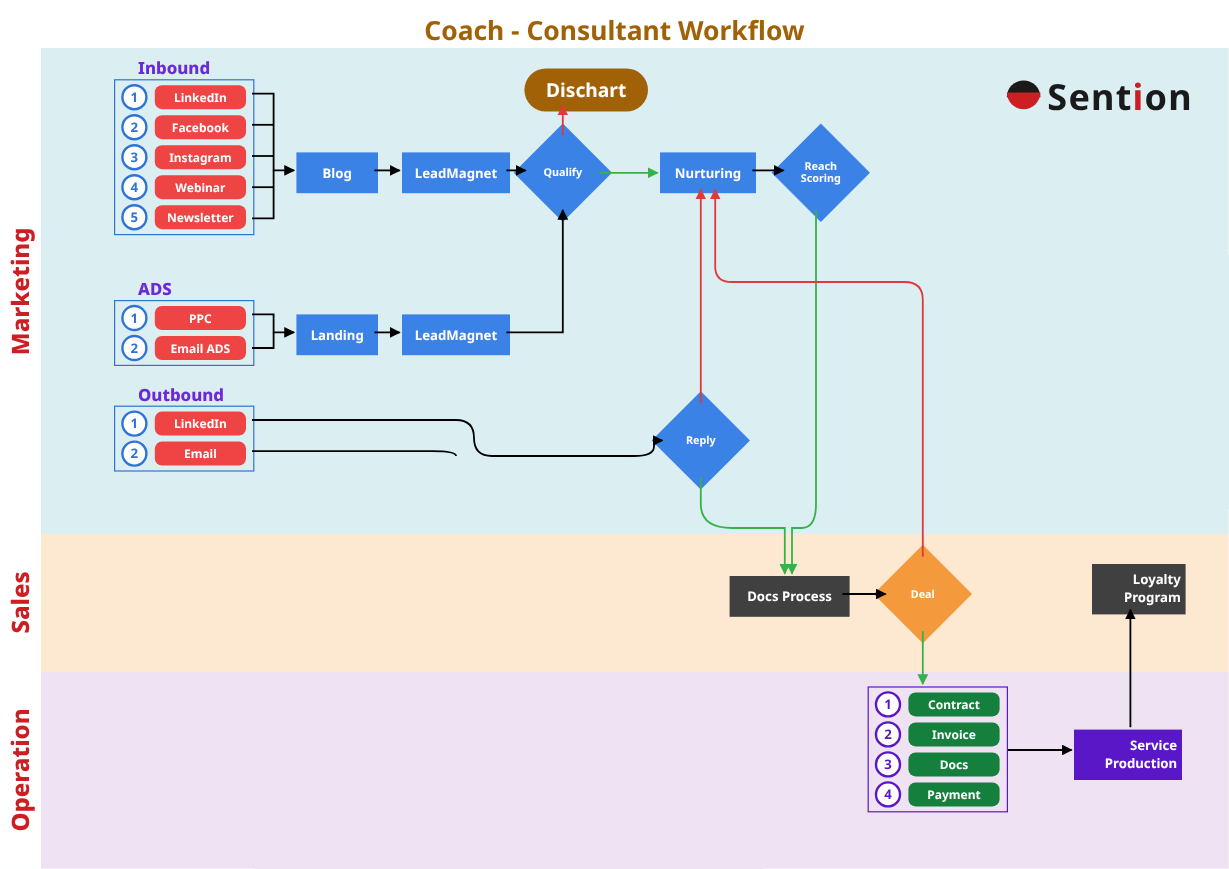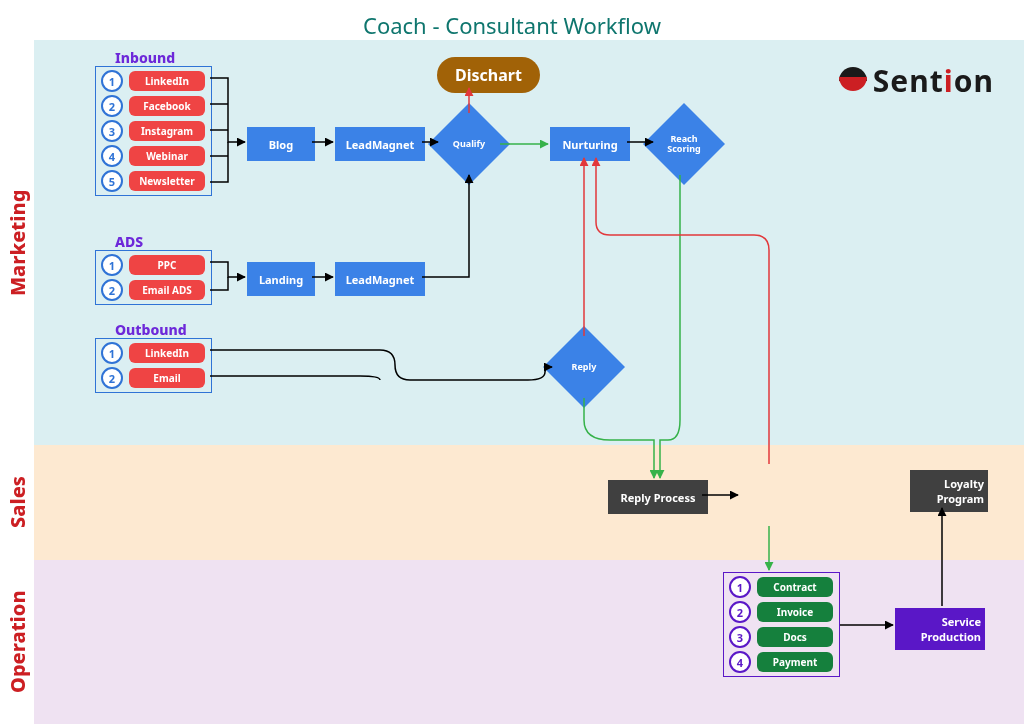--- a/index.html
+++ b/index.html
@@ -1,17 +1,17 @@
 <!DOCTYPE html>
 <html><head>
 <meta charset="utf-8">
 <style>
   html,body{margin:0;padding:0;font-family:system-ui,-apple-system,'Segoe UI',sans-serif;background:#fff}
   .canvas{position:relative;width:1024px;height:724px;overflow:hidden}
-  .title{position:absolute;left:0;right:0;top:10px;text-align:center;font-weight:400;font-size:22px;color:#0f766e}
+  .title{position:absolute;left:0;right:0;top:10px;text-align:center;font-weight:700;font-size:22px;color:#a16207}
   .lane{position:absolute;display:flex}
   .lane .label{writing-mode:vertical-rl;transform:rotate(180deg);font-weight:800;font-size:20px;color:#cc1f23;background:#fff;width:34px;display:flex;align-items:center;justify-content:center}
   .lane .area{flex:1;height:100%}
   .mkt .area{background:#dbeff2}
   .sales .area{background:#fde9d1}
   .op .area{background:#efe2f2}
 
   .grp{position:absolute;border:1.5px solid #2f73d6}
   .grpTitle{position:absolute;font-weight:800;font-size:14px;color:#6d28d9}
   .item{display:flex;align-items:center;margin:3px 5px}
@@ -129,21 +129,25 @@
   <div class="diamond" style="left:555px;top:338px">
       <div class="sq"></div>
       <div class="dlabel">Reply</div>
     </div>
 
   <div class="diamond" style="left:655px;top:115px">
       <div class="sq"></div>
       <div class="dlabel">Reach Scoring</div>
     </div>
 
-  <div class="box orange" style="left:608px;top:480px;width:92px;height:26px">Reply Process</div>
+  <div class="box orange" style="left:608px;top:480px;width:92px;height:26px">Docs Process</div>
+  <div class="diamond or" style="left:740px;top:466px">
+      <div class="sq"></div>
+      <div class="dlabel">Deal</div>
+    </div>
   <div class="box orange" style="left:910px;top:470px;width:70px;height:34px">Loyalty Program</div>
 
   <div class="grp" style="left:723px;top:572px;width:115px;border-color:#5a17c7">
     <div class="item">
         <div class="numCirc op">1</div>
         <div class="chip op">Contract</div>
       </div>
     <div class="item">
         <div class="numCirc op">2</div>
         <div class="chip op">Invoice</div>

